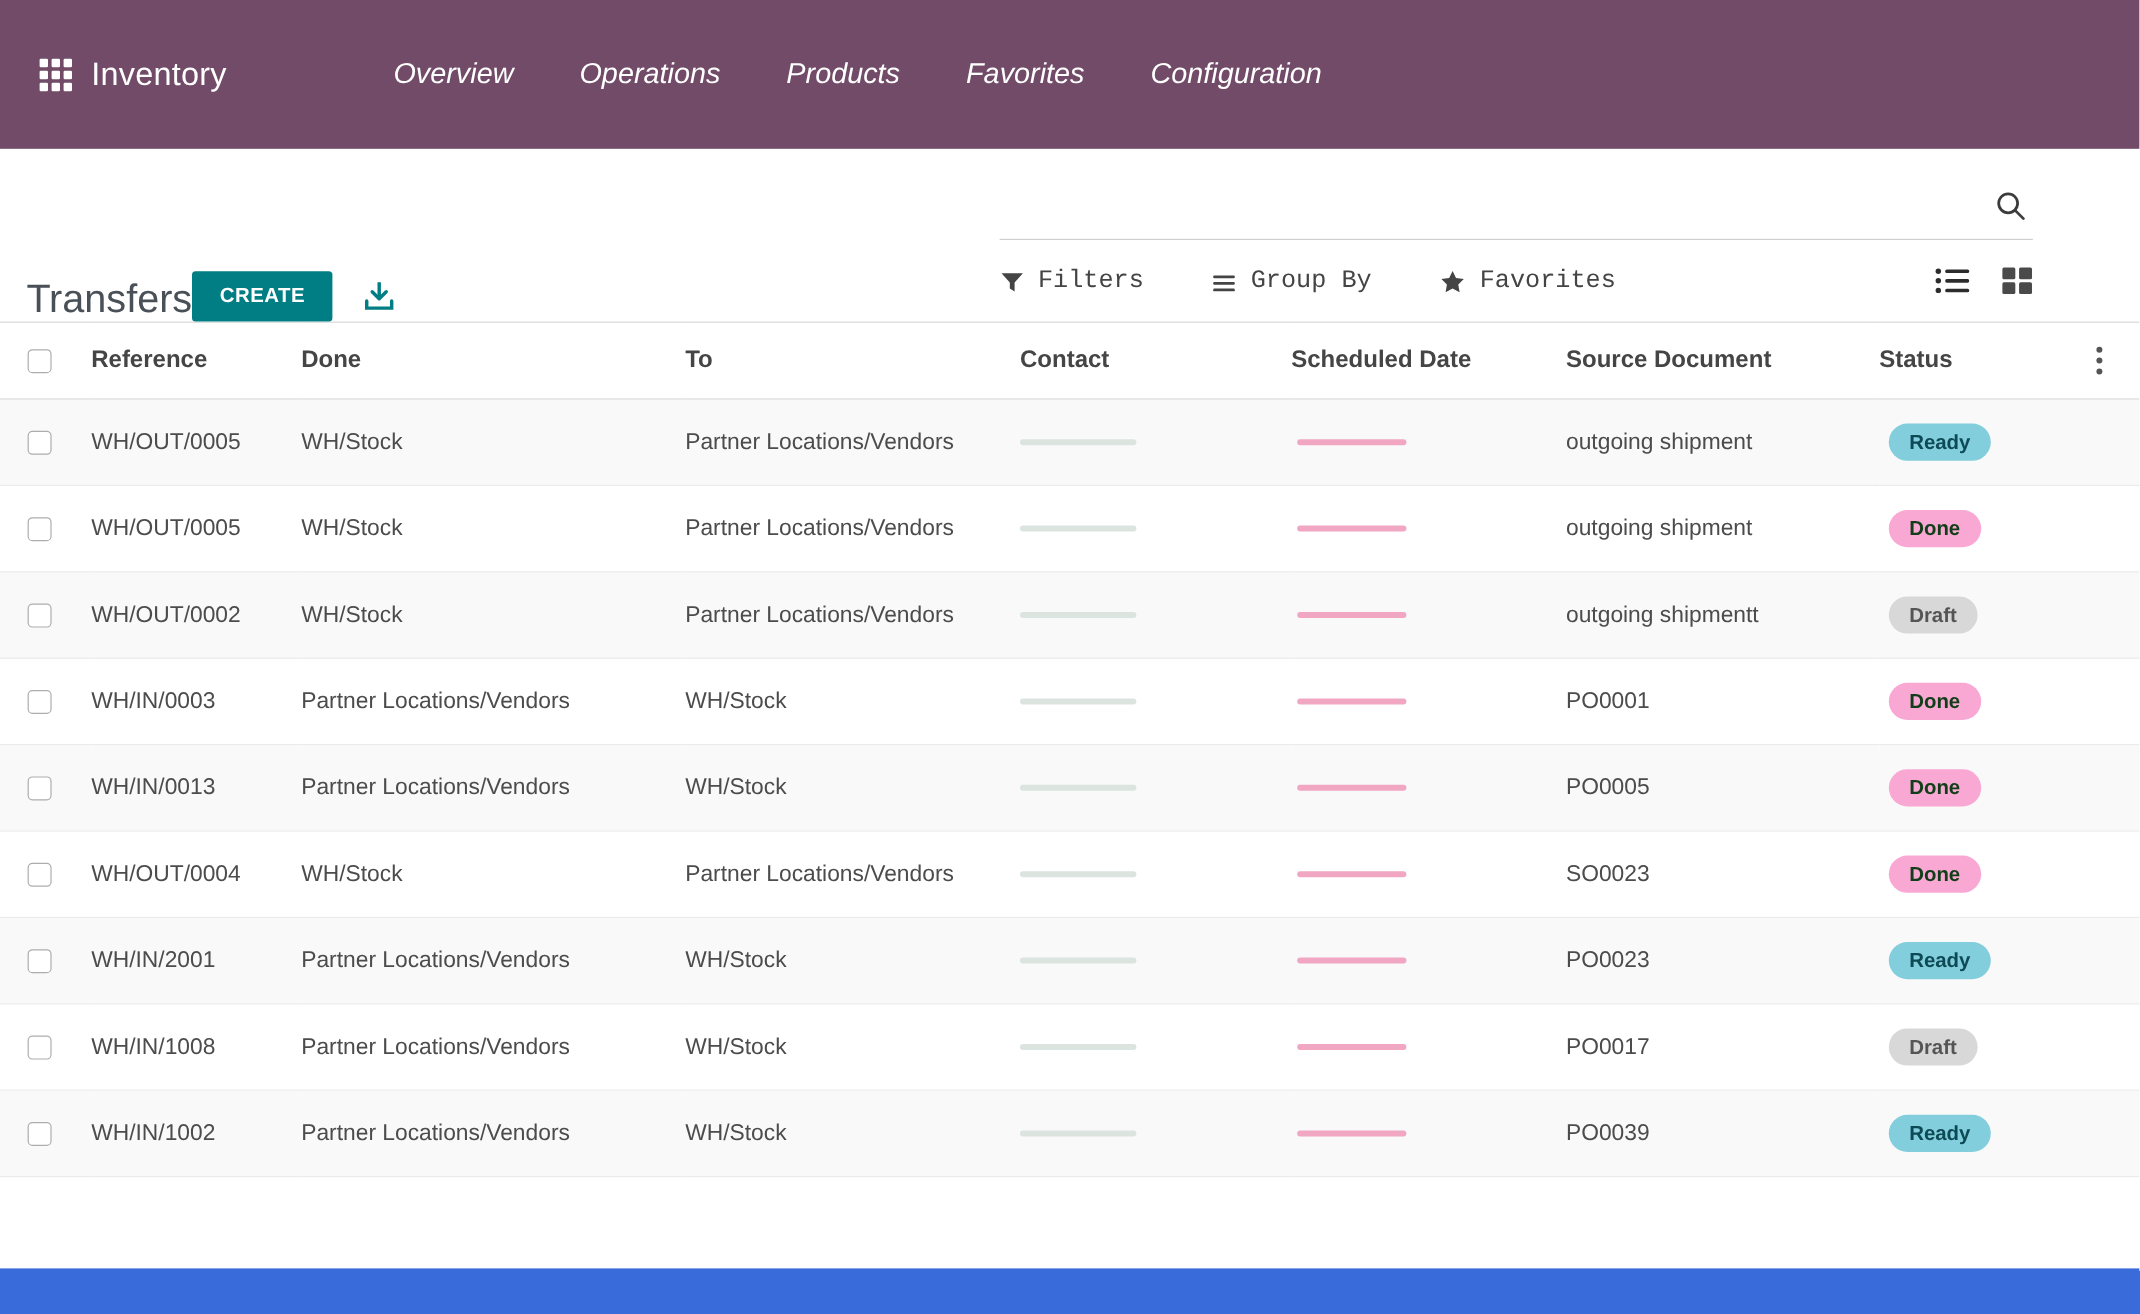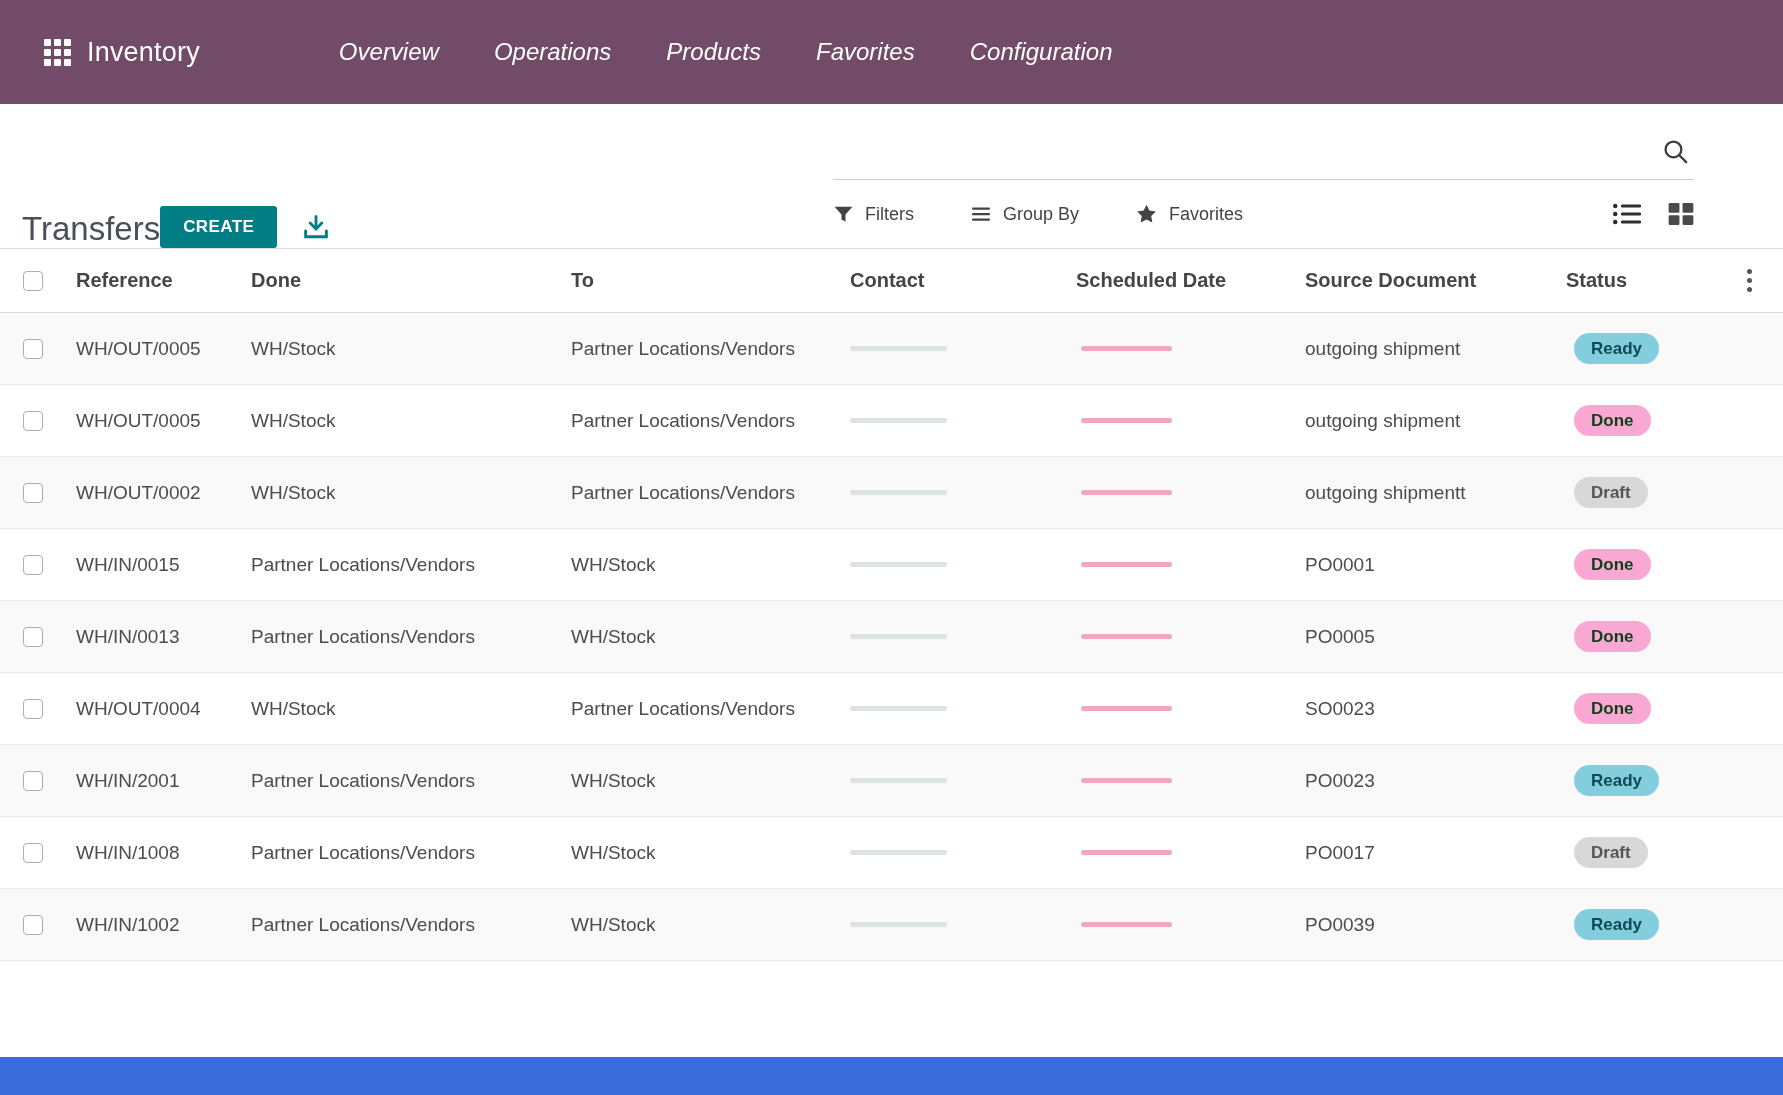--- a/index.html
+++ b/index.html
@@ -8,25 +8,25 @@
     width: 1783px;
     min-height: 1095px;
     position: relative;
     background: #ffffff;
     font-family: "Liberation Sans", sans-serif;
     color: #4c4c4c;
   }
 
   
   .topbar {
-    height: 104px;
+    height: 124px;
     background: #714B67;
     display: flex;
     align-items: center;
-    padding-left: 44px;
+    padding-left: 33px;
     color: #fff;
   }
   .brand { display: flex; align-items: center; }
   .apps-icon {
     width: 27px; height: 27px;
     display: grid;
     grid-template-columns: repeat(3, 1fr);
     grid-template-rows: repeat(3, 1fr);
     gap: 3px;
     cursor: pointer;
@@ -86,24 +86,24 @@
   .search-icon-btn { background: none; border: none; padding: 0 4px; cursor: pointer; line-height: 0; }
 
   .cp-controls {
     flex: 1;
     display: flex;
     align-items: center;
     justify-content: space-between;
   }
   .left-controls { display: flex; align-items: center; gap: 56px; }
   .ctrl-btn {
-    display: flex; align-items: center; gap: 11px;
+    display: flex; align-items: flex-end; gap: 11px;
     background: none; border: none; padding: 0;
-    font-family: Liberation Sans, sans-serif;
-    font-size: 18px; color: #444; cursor: pointer; white-space: nowrap;
+    font-family: Liberation Mono, monospace;
+    font-size: 21px; color: #444; cursor: pointer; white-space: nowrap;
   }
   .view-switcher { display: flex; align-items: center; gap: 26px; }
   .view-btn { background: none; border: none; padding: 0; cursor: pointer; line-height: 0; }
 
   
   table.transfers {
     width: 1783px;
     border-collapse: collapse;
     table-layout: fixed;
   }
@@ -365,21 +365,21 @@
         </td>
     <td>outgoing shipmentt</td>
     <td><span class="badge badge-draft">Draft</span></td>
     <td></td>
   </tr>
 
   <tr class="transfer-row">
     <td class="col-check">
       <input type="checkbox" style="">
     </td>
-    <td>WH/IN/0015</td>
+    <td>WH/IN/0003</td>
     <td>Partner Locations/Vendors</td>
     <td>WH/Stock</td>
     <td>
           <div class="bar bar-contact"></div>
         </td>
     <td>
           <div class="bar bar-date"></div>
         </td>
     <td>PO0001</td>
     <td><span class="badge badge-done">Done</span></td>

